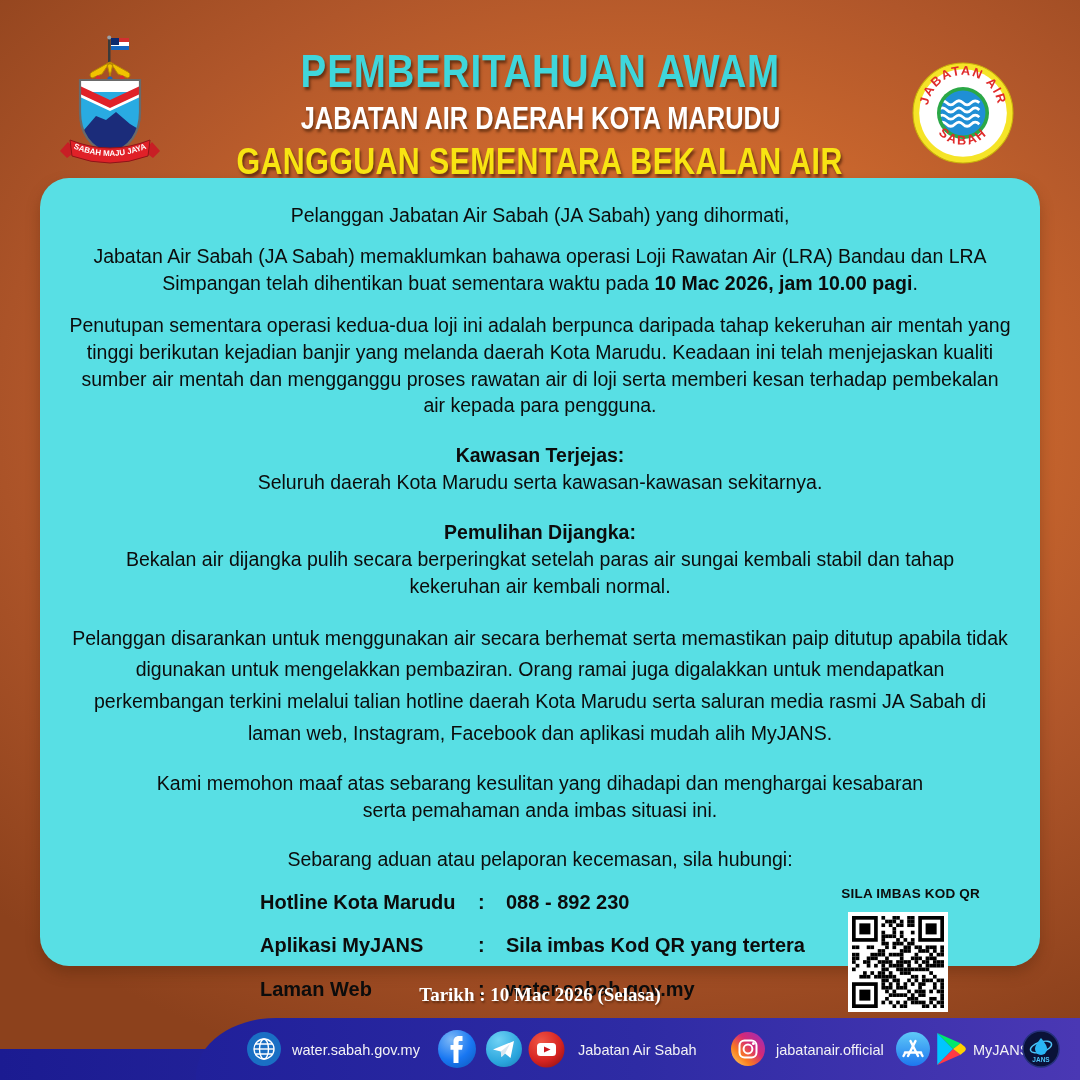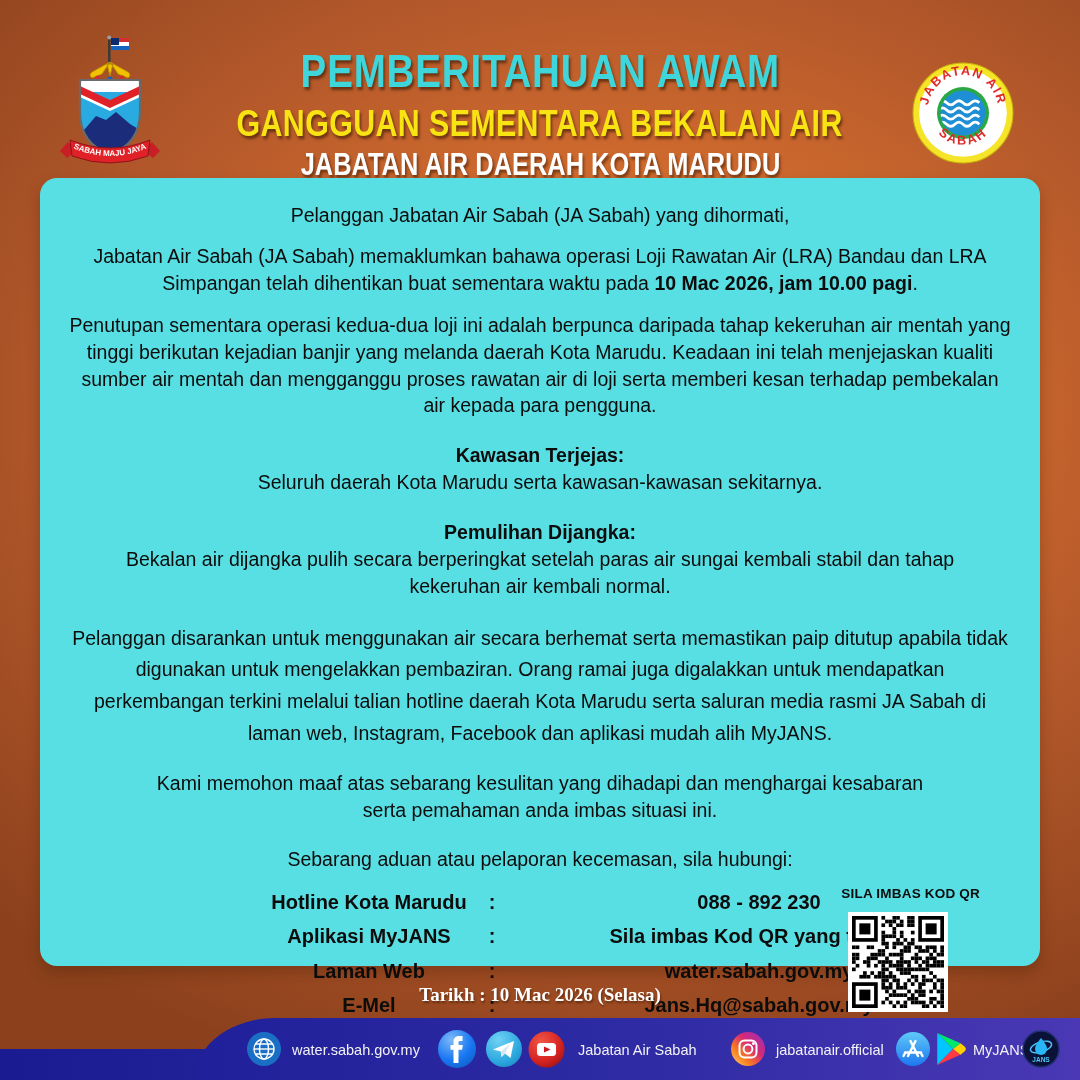--- a/index.html
+++ b/index.html
@@ -12,37 +12,37 @@
   
   .crest { position:absolute; left:58px; top:34px; width:104px; height:140px; }
   .titles { position:absolute; left:0; right:0; top:45px; text-align:center; line-height:1.12; }
   .titles .t1 { display:inline-block; transform:scaleX(.82); font-weight:bold; font-size:47px; letter-spacing:1px; color:#3fd6db; text-shadow:2px 3px 3px rgba(62,26,5,.65); }
   .titles .t2 { display:inline-block; transform:scaleX(.82); font-weight:bold; font-size:37px; letter-spacing:.5px; color:#f8e412; text-shadow:2px 3px 3px rgba(62,26,5,.65); margin-top:5px; }
   .titles .t3 { display:inline-block; transform:scaleX(.82); font-weight:bold; font-size:31px; color:#ffffff; text-shadow:2px 3px 3px rgba(62,26,5,.6); margin-top:4px; }
   .ja-logo { position:absolute; right:66px; top:62px; width:102px; height:102px; }
   
   .board {
     position:absolute; left:40px; top:178px; width:1000px; height:788px;
-    background:#58dfe4; border-radius:17px; box-shadow:0 7px 14px rgba(80,35,8,.35);
+    background:#58dfe4; border-radius:29px; box-shadow:0 7px 14px rgba(80,35,8,.35);
     padding:22px 28px 0; text-align:center; color:#0c0c0c; font-size:19.5px; line-height:1.38;
   }
   .board p { margin:0 auto; }
   .greet { margin-top:2px !important; }
   .p1 { margin-top:14px !important; max-width:960px; }
   .p2 { margin-top:15px !important; max-width:950px; }
   .sec-title { font-weight:bold; margin-top:23px !important; }
   .sec-body { max-width:900px; }
   .advice { margin-top:23px !important; max-width:990px; line-height:1.62 !important; }
   .apology { margin-top:21px !important; max-width:770px; }
   .contact-intro { margin-top:22px !important; }
   b { font-weight:bold; }
   .contact-wrap { position:relative; margin-top:16px; height:152px; text-align:left; }
   .contact-grid {
     display:grid; grid-template-columns:218px 28px auto; margin-left:192px;
-    font-weight:bold; font-size:20px; line-height:26.5px; row-gap:8px;text-align:center;
+    font-weight:bold; font-size:20px; line-height:26.5px; row-gap:17px;
   }
   .qr-block { position:absolute; right:32px; top:-4px; width:164px; text-align:right; }
   .qr-label { font-weight:bold; font-size:13.5px; letter-spacing:.2px; }
   .qr-box { width:100px; height:100px; background:#ffffff; margin:8px auto 0; padding:4px; }
   .qr-box svg { width:92px; height:92px; display:block; }
   .qr-bottom { font-weight:bold; font-size:14.5px; margin-top:9px; }
   .thanks { margin-top:4px !important; }
   
   .date-line { position:absolute; left:0; right:0; top:984px; text-align:center; color:#fff; font-weight:bold; font-size:19px; text-shadow:1px 2px 2px rgba(62,26,5,.6);font-family:Liberation Serif, serif; }
   
@@ -96,22 +96,22 @@
         <path id="mottoArc" d="M17,115 Q52,129 87,115" fill="none"></path>
         <text font-size="8" font-weight="bold" fill="#ffffff" font-family="Liberation Sans, sans-serif">
           <textPath href="#mottoArc" startOffset="50%" text-anchor="middle">SABAH MAJU JAYA</textPath>
         </text>
       </g>
     </svg>
   </div>
 
   <div class="titles">
     <div><span class="t1">PEMBERITAHUAN AWAM</span></div>
+    <div><span class="t3">JABATAN AIR DAERAH KOTA MARUDU</span></div>
     <div><span class="t2">GANGGUAN SEMENTARA BEKALAN AIR</span></div>
-    <div><span class="t3">JABATAN AIR DAERAH KOTA MARUDU</span></div>
   </div>
 
   <div class="ja-logo">
     <svg viewBox="0 0 100 100" width="102" height="102">
       <defs>
           <clipPath id="waveClip">
             <circle cx="50" cy="50" r="22"></circle>
           </clipPath>
         </defs>
       <circle cx="50" cy="50" r="49" fill="#f5e427" stroke="#c9b40a" stroke-width="1"></circle>

